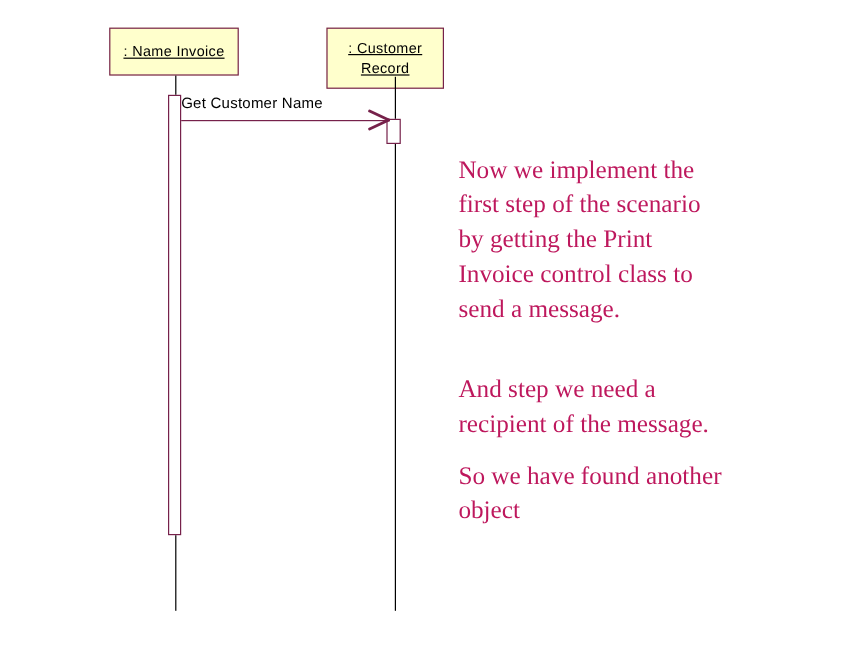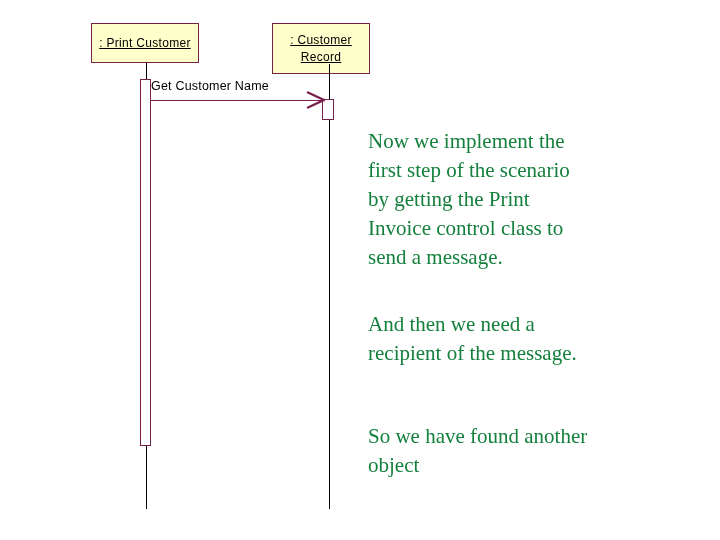--- a/index.html
+++ b/index.html
@@ -44,36 +44,36 @@
     border-top: 1px solid var(--maroon, #76214A);
   }
   #message-arrowhead { position: absolute; left: 305px; top: 90px; width: 20px; height: 20px; }
   #message-label {
     position: absolute; left: 151px; top: 79px; width: 172px;
     font-size: 12.5px; line-height: 14px;
     letter-spacing: 0.2px; white-space: nowrap;
   }
 
   .note {
-    position: absolute; left: 368px; width: 262px;
+    position: absolute; left: 382px; width: 262px;
     font-family: "Liberation Serif", serif;
     font-size: 21px; line-height: 29px;
-    white-space: pre-line; color: #15803d;
+    white-space: pre-line; color: #be185d;
   }
   #note-1 { top: 127px; }
   #note-2 { top: 310px; }
-  #note-3 { top: 382px; margin-top: 40px; }
+  #note-3 { top: 382px; }
 </style>
 </head>
 <body>
 
 <div id="slide" style="--box-fill: #FFFFCC; --maroon: #76214A; --lifeline: #000000; background: rgb(255, 255, 255);">
 
   <div id="actor-box-1" class="actor-box">
-    <span class="label">: Print Customer</span>
+    <span class="label">: Name Invoice</span>
   </div>
 
   <div id="actor-box-2" class="actor-box">
     <span class="label">: Customer
 Record</span>
   </div>
 
   <div id="lifeline-1" class="lifeline"></div>
   <div id="lifeline-2" class="lifeline"></div>
 
@@ -85,18 +85,18 @@
     <line x1="3" y1="2.5" x2="19" y2="10" stroke="#76214A" stroke-width="2.4" stroke-linecap="round"></line>
     <line x1="3" y1="17.5" x2="19" y2="10" stroke="#76214A" stroke-width="2.4" stroke-linecap="round"></line>
   </svg>
   <div id="message-label">Get Customer Name</div>
 
   <div id="note-1" class="note">Now we implement the
 first step of the scenario
 by getting the Print
 Invoice control class to
 send a message.</div>
-  <div id="note-2" class="note">And then we need a
+  <div id="note-2" class="note">And step we need a
 recipient of the message.</div>
   <div id="note-3" class="note">So we have found another
 object</div>
 
 </div>
 
 </body></html>

